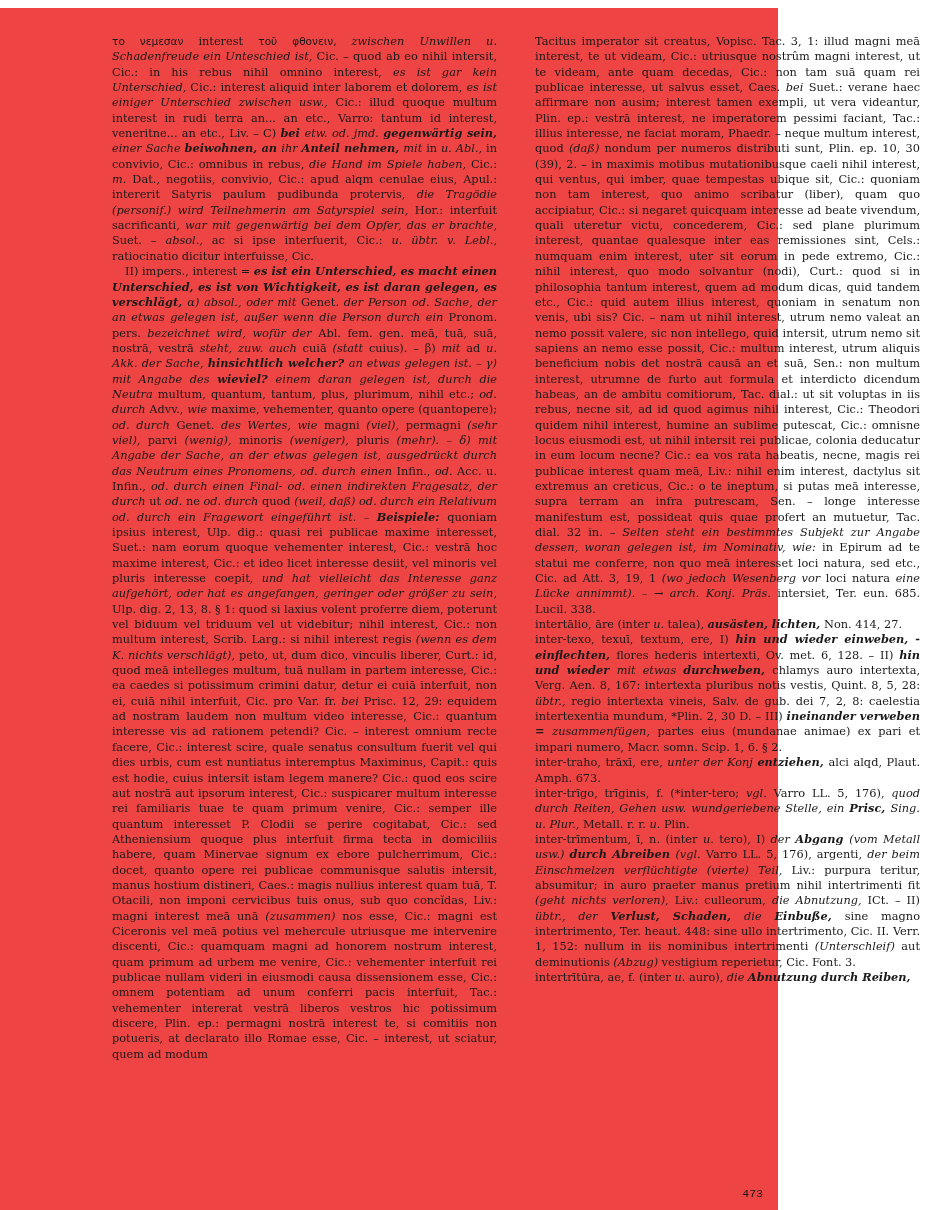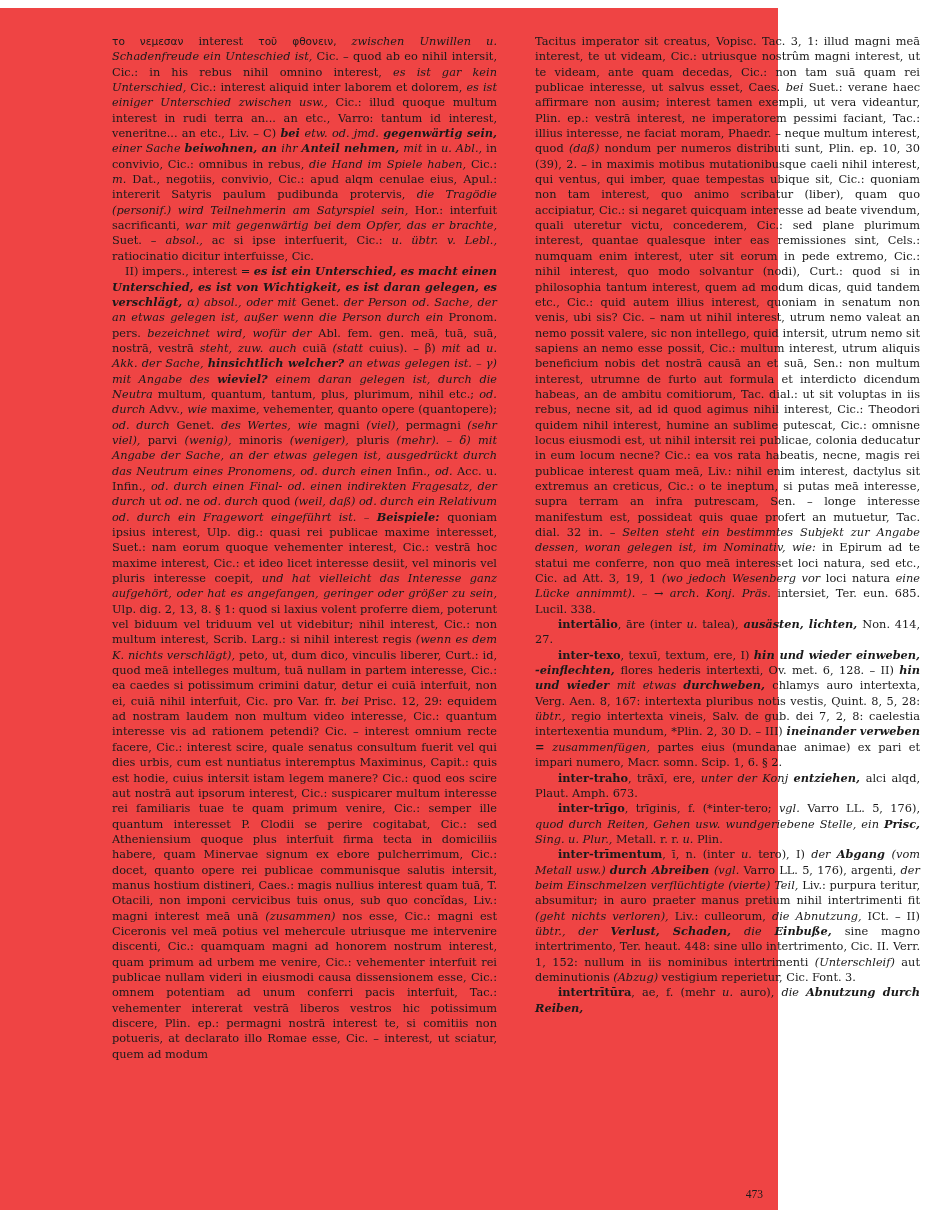--- a/index.html
+++ b/index.html
@@ -54,33 +54,32 @@
     text-indent: 0;
   }
   i, .it {
     font-style: italic;
   }
   .bi {
     font-weight: bold;
     font-style: italic;
   }
   .hw {
-    font-weight: bold;
-    margin-left: 23px;
+    font-weight: normal;
   }
   .grk {
     font-family: "DejaVu Sans", sans-serif;
     font-size: 10.6px;
   }
   .pageno {
     position: absolute;
     right: 15px;
     bottom: 18px;
     font-size: 11.5px;
-    font-family: Liberation Serif, serif;
+    font-family: Liberation Mono, monospace;
     color: #1a1a1a;
   }
   .col-left  { margin-right: 0; }
   .col-right { margin-left: 0; }
 </style>
 </head>
 <body>
 
 <div class="page">
   <div class="columns">
@@ -88,17 +87,17 @@
         <p class="entry"><span class="grk">το νεμεσαν </span><span>interest </span><span class="grk">τοῦ φθονειν, </span><span class="it">zwischen Unwillen u. Schadenfreude ein Unteschied ist, </span><span>Cic. – quod ab eo nihil intersit, Cic.: in his rebus nihil omnino interest, </span><span class="it">es ist gar kein Unterschied, </span><span>Cic.: interest aliquid inter laborem et dolorem, </span><span class="it">es ist einiger Unterschied zwischen usw., </span><span>Cic.: illud quoque multum interest in rudi terra an... an etc., Varro: tantum id interest, veneritne... an etc., Liv. – C) </span><span class="bi">bei </span><span class="it">etw. od. jmd. </span><span class="bi">gegenwärtig sein, </span><span class="it">einer Sache </span><span class="bi">beiwohnen, an </span><span class="it">ihr </span><span class="bi">Anteil nehmen, </span><span class="it">mit </span><span>in </span><span class="it">u. Abl., </span><span>in convivio, Cic.: omnibus in rebus, </span><span class="it">die Hand im Spiele haben, </span><span>Cic.: </span><span class="it">m. </span><span>Dat., negotiis, convivio, Cic.: apud alqm cenulae eius, Apul.: intererit Satyris paulum pudibunda protervis, </span><span class="it">die Tragödie (personif.) wird Teilnehmerin am Satyrspiel sein, </span><span>Hor.: interfuit sacrificanti, </span><span class="it">war mit gegenwärtig bei dem Opfer, das er brachte, </span><span>Suet. – </span><span class="it">absol., </span><span>ac si ipse interfuerit, Cic.: </span><span class="it">u. übtr. v. Lebl., </span><span>ratiocinatio dicitur interfuisse, Cic.</span></p>
         <p class="indent"><span>II) impers., interest = </span><span class="bi">es ist ein Unterschied, es macht einen Unterschied, es ist von Wichtigkeit, es ist daran gelegen, es verschlägt, </span><span class="it">α) absol., oder mit </span><span>Genet. </span><span class="it">der Person od. Sache, der an etwas gelegen ist, außer wenn die Person durch ein </span><span>Pronom. pers. </span><span class="it">bezeichnet wird, wofür der </span><span>Abl. fem. gen. meā, tuā, suā, nostrā, vestrā </span><span class="it">steht, zuw. auch </span><span>cuiā </span><span class="it">(statt </span><span>cuius). – β) </span><span class="it">mit </span><span>ad </span><span class="it">u. Akk. der Sache, </span><span class="bi">hinsichtlich welcher? </span><span class="it">an etwas gelegen ist. – γ) mit Angabe des </span><span class="bi">wieviel? </span><span class="it">einem daran gelegen ist, durch die Neutra </span><span>multum, quantum, tantum, plus, plurimum, nihil etc.; </span><span class="it">od. durch </span><span>Advv., </span><span class="it">wie </span><span>maxime, vehementer, quanto opere (quantopere); </span><span class="it">od. durch </span><span>Genet. </span><span class="it">des Wertes, wie </span><span>magni </span><span class="it">(viel), </span><span>permagni </span><span class="it">(sehr viel), </span><span>parvi </span><span class="it">(wenig), </span><span>minoris </span><span class="it">(weniger), </span><span>pluris </span><span class="it">(mehr). – δ) mit Angabe der Sache, an der etwas gelegen ist, ausgedrückt durch das Neutrum eines Pronomens, od. durch einen </span><span>Infin., </span><span class="it">od. </span><span>Acc. u. </span><span>Infin., </span><span class="it">od. durch einen Final- od. einen indirekten Fragesatz, der durch </span><span>ut </span><span class="it">od. </span><span>ne </span><span class="it">od. durch </span><span>quod </span><span class="it">(weil, daß) od. durch ein Relativum od. durch ein Fragewort eingeführt ist. – </span><span class="bi">Beispiele: </span><span>quoniam ipsius interest, Ulp. dig.: quasi rei publicae maxime interesset, Suet.: nam eorum quoque vehementer interest, Cic.: vestrā hoc maxime interest, Cic.: et ideo licet interesse desiit, vel minoris vel pluris interesse coepit, </span><span class="it">und hat vielleicht das Interesse ganz aufgehört, oder hat es angefangen, geringer oder größer zu sein, </span><span>Ulp. dig. 2, 13, 8. § 1: quod si laxius volent proferre diem, poterunt vel biduum vel triduum vel ut videbitur; nihil interest, Cic.: non multum interest, Scrib. Larg.: si nihil interest regis </span><span class="it">(wenn es dem K. nichts verschlägt), </span><span>peto, ut, dum dico, vinculis liberer, Curt.: id, quod meā intelleges multum, tuā nullam in partem interesse, Cic.: ea caedes si potissimum crimini datur, detur ei cuiā interfuit, non ei, cuiā nihil interfuit, Cic. pro Var. fr. </span><span class="it">bei </span><span>Prisc. 12, 29: equidem ad nostram laudem non multum video interesse, Cic.: quantum interesse vis ad rationem petendi? Cic. – interest omnium recte facere, Cic.: interest scire, quale senatus consultum fuerit vel qui dies urbis, cum est nuntiatus interemptus Maximinus, Capit.: quis est hodie, cuius intersit istam legem manere? Cic.: quod eos scire aut nostrā aut ipsorum interest, Cic.: suspicarer multum interesse rei familiaris tuae te quam primum venire, Cic.: semper ille quantum interesset P. Clodii se perire cogitabat, Cic.: sed Atheniensium quoque plus interfuit firma tecta in domiciliis habere, quam Minervae signum ex ebore pulcherrimum, Cic.: docet, quanto opere rei publicae communisque salutis intersit, manus hostium distineri, Caes.: magis nullius interest quam tuā, T. Otacili, non imponi cervicibus tuis onus, sub quo concĭdas, Liv.: magni interest meā unā </span><span class="it">(zusammen) </span><span>nos esse, Cic.: magni est Ciceronis vel meā potius vel mehercule utriusque me intervenire discenti, Cic.: quamquam magni ad honorem nostrum interest, quam primum ad urbem me venire, Cic.: vehementer interfuit rei publicae nullam videri in eiusmodi causa dissensionem esse, Cic.: omnem potentiam ad unum conferri pacis interfuit, Tac.: vehementer intererat vestrā liberos vestros hic potissimum discere, Plin. ep.: permagni nostrā interest te, si comitiis non potueris, at declarato illo Romae esse, Cic. – interest, ut sciatur, quem ad modum</span></p>
       </div>
     <div class="col col-right" id="right-column">
         <p class="entry"><span>Tacitus imperator sit creatus, Vopisc. Tac. 3, 1: illud magni meā interest, te ut videam, Cic.: utriusque nostrûm magni interest, ut te videam, ante quam decedas, Cic.: non tam suā quam rei publicae interesse, ut salvus esset, Caes. </span><span class="it">bei </span><span>Suet.: verane haec affirmare non ausim; interest tamen exempli, ut vera videantur, Plin. ep.: vestrā interest, ne imperatorem pessimi faciant, Tac.: illius interesse, ne faciat moram, Phaedr. – neque multum interest, quod </span><span class="it">(daß) </span><span>nondum per numeros distributi sunt, Plin. ep. 10, 30 (39), 2. – in maximis motibus mutationibusque caeli nihil interest, qui ventus, qui imber, quae tempestas ubique sit, Cic.: quoniam non tam interest, quo animo scribatur (liber), quam quo accipiatur, Cic.: si negaret quicquam interesse ad beate vivendum, quali uteretur victu, concederem, Cic.: sed plane plurimum interest, quantae qualesque inter eas remissiones sint, Cels.: numquam enim interest, uter sit eorum in pede extremo, Cic.: nihil interest, quo modo solvantur (nodi), Curt.: quod si in philosophia tantum interest, quem ad modum dicas, quid tandem etc., Cic.: quid autem illius interest, quoniam in senatum non venis, ubi sis? Cic. – nam ut nihil interest, utrum nemo valeat an nemo possit valere, sic non intellego, quid intersit, utrum nemo sit sapiens an nemo esse possit, Cic.: multum interest, utrum aliquis beneficium nobis det nostrā causā an et suā, Sen.: non multum interest, utrumne de furto aut formula et interdicto dicendum habeas, an de ambitu comitiorum, Tac. dial.: ut sit voluptas in iis rebus, necne sit, ad id quod agimus nihil interest, Cic.: Theodori quidem nihil interest, humine an sublime putescat, Cic.: omnisne locus eiusmodi est, ut nihil intersit rei publicae, colonia deducatur in eum locum necne? Cic.: ea vos rata habeatis, necne, magis rei publicae interest quam meā, Liv.: nihil enim interest, dactylus sit extremus an creticus, Cic.: o te ineptum, si putas meā interesse, supra terram an infra putrescam, Sen. – longe interesse manifestum est, possideat quis quae profert an mutuetur, Tac. dial. 32 in. – </span><span class="it">Selten steht ein bestimmtes Subjekt zur Angabe dessen, woran gelegen ist, im Nominativ, wie: </span><span>in Epirum ad te statui me conferre, non quo meā interesset loci natura, sed etc., Cic. ad Att. 3, 19, 1 </span><span class="it">(wo jedoch Wesenberg vor </span><span>loci natura </span><span class="it">eine Lücke annimmt). – → arch. Konj. Präs. </span><span>intersiet, Ter. eun. 685. Lucil. 338.</span></p>
         <p class="entry"><span class="hw">intertālio</span><span>, āre (inter </span><span class="it">u. </span><span>talea), </span><span class="bi">ausästen, lichten, </span><span>Non. 414, 27.</span></p>
         <p class="entry"><span class="hw">inter-texo</span><span>, texuī, textum, ere, I) </span><span class="bi">hin und wieder einweben, -einflechten, </span><span>flores hederis intertexti, Ov. met. 6, 128. – II) </span><span class="bi">hin und wieder </span><span class="it">mit etwas </span><span class="bi">durchweben, </span><span>chlamys auro intertexta, Verg. Aen. 8, 167: intertexta pluribus notis vestis, Quint. 8, 5, 28: </span><span class="it">übtr., </span><span>regio intertexta vineis, Salv. de gub. dei 7, 2, 8: caelestia intertexentia mundum, *Plin. 2, 30 D. – III) </span><span class="bi">ineinander verweben = </span><span class="it">zusammenfügen, </span><span>partes eius (mundanae animae) ex pari et impari numero, Macr. somn. Scip. 1, 6. § 2.</span></p>
         <p class="entry"><span class="hw">inter-traho</span><span>, trāxī, ere, </span><span class="it">unter der Konj </span><span class="bi">entziehen, </span><span>alci alqd, Plaut. Amph. 673.</span></p>
         <p class="entry"><span class="hw">inter-trīgo</span><span>, trīginis, f. (*inter-tero; </span><span class="it">vgl. </span><span>Varro LL. 5, 176), </span><span class="it">quod durch Reiten, Gehen usw. wundgeriebene Stelle, ein </span><span class="bi">Prisc, </span><span class="it">Sing. u. Plur., </span><span>Metall. r. r. </span><span class="it">u. </span><span>Plin.</span></p>
         <p class="entry"><span class="hw">inter-trīmentum</span><span>, ī, n. (inter </span><span class="it">u. </span><span>tero), I) </span><span class="it">der </span><span class="bi">Abgang </span><span class="it">(vom Metall usw.) </span><span class="bi">durch Abreiben </span><span class="it">(vgl. </span><span>Varro LL. 5, 176), argenti, </span><span class="it">der beim Einschmelzen verflüchtigte (vierte) Teil, </span><span>Liv.: purpura teritur, absumitur; in auro praeter manus pretium nihil intertrimenti fit </span><span class="it">(geht nichts verloren), </span><span>Liv.: culleorum, </span><span class="it">die Abnutzung, </span><span>ICt. – II) </span><span class="it">übtr., der </span><span class="bi">Verlust, Schaden, </span><span class="it">die </span><span class="bi">Einbuße, </span><span>sine magno intertrimento, Ter. heaut. 448: sine ullo intertrimento, Cic. II. Verr. 1, 152: nullum in iis nominibus intertrimenti </span><span class="it">(Unterschleif) </span><span>aut deminutionis </span><span class="it">(Abzug) </span><span>vestigium reperietur, Cic. Font. 3.</span></p>
-        <p class="entry"><span class="hw">intertrītūra</span><span>, ae, f. (mehr </span><span class="it">u. </span><span>auro), </span><span class="it">die </span><span class="bi">Abnutzung durch Reiben,</span></p>
+        <p class="entry"><span class="hw">intertrītūra</span><span>, ae, f. (inter </span><span class="it">u. </span><span>auro), </span><span class="it">die </span><span class="bi">Abnutzung durch Reiben,</span></p>
       </div>
   </div>
   <div class="pageno">473</div>
 </div>
 
 </body></html>

